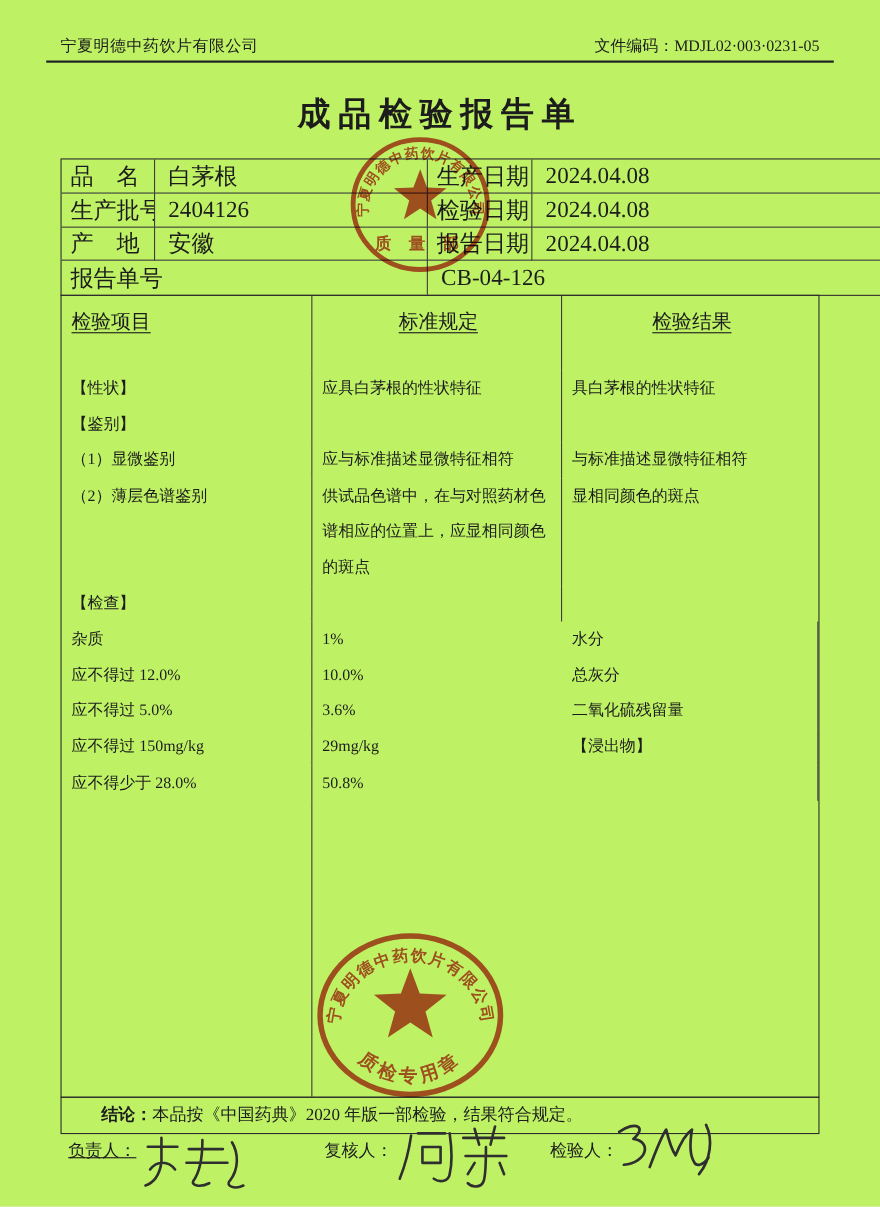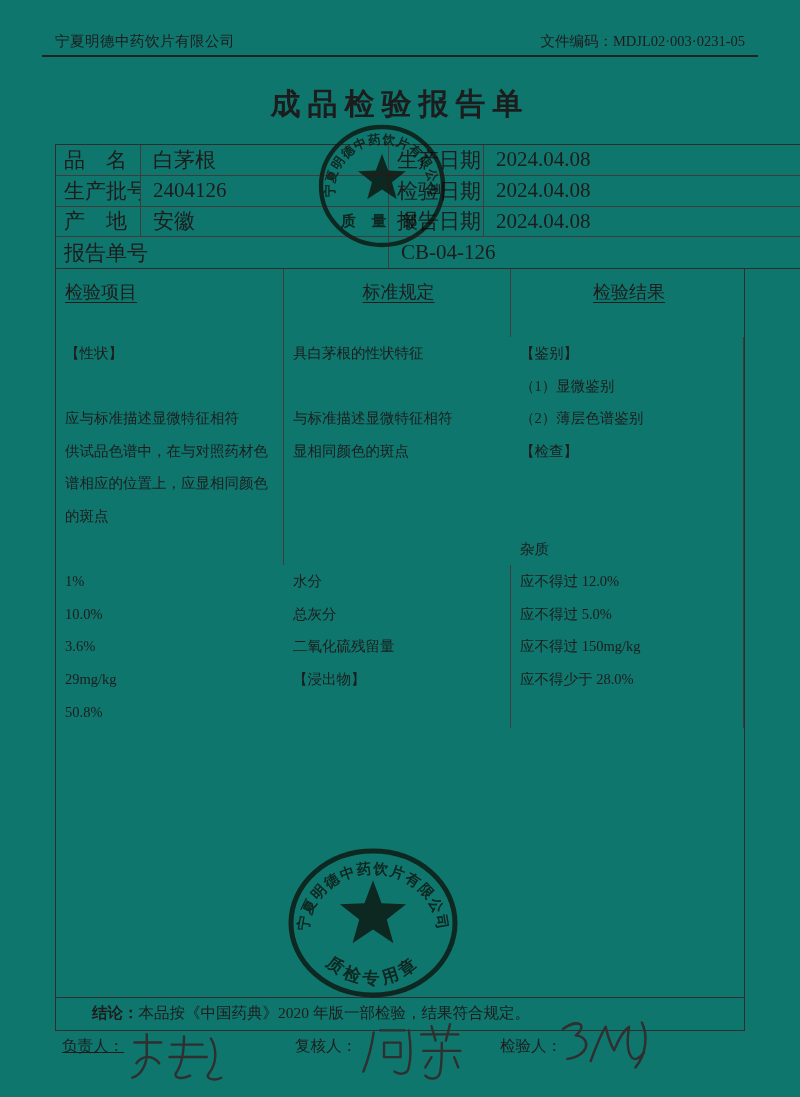--- a/index.html
+++ b/index.html
@@ -1,17 +1,17 @@
 <!DOCTYPE html>
 <html><head>
 <meta charset="utf-8">
 <style>
   html,body{margin:0;padding:0;background:#e8e8e8;}
   .page{
-    position:relative;width:800px;height:1097px;background:#0f766e;
+    position:relative;width:800px;height:1097px;background:#bef264;
     font-family:"Liberation Serif","DejaVu Serif",serif;color:#1c1c1c;
     overflow:hidden;margin:0 auto;
   }
   
   .hdr-left{position:absolute;left:55px;top:32px;font-size:14.5px;letter-spacing:.5px;}
   .hdr-right{position:absolute;right:55px;top:32px;font-size:14.5px;}
   .hdr-rule{position:absolute;left:42px;right:42px;top:55px;height:2.2px;background:#222;}
   
   .title{position:absolute;left:0;right:0;top:84px;text-align:center;
     font-size:30px;font-weight:bold;letter-spacing:7px;}
@@ -82,20 +82,21 @@
 
     <div class="merge12 lastrow">报告单号</div>
     <div class="merge34 lastrow val">CB-04-126</div>
   </div>
 
   <div class="insp" id="insp-grid">
     <div class="cell b1 hcell"><span>检验项目</span></div>
     <div class="cell b1 hcell hc"><span>标准规定</span></div>
     <div class="cell hcell hc"><span>检验结果</span></div>
   <div class="cell b1">【性状】</div>
+      <div class="cell b1">应具白茅根的性状特征</div>
       <div class="cell">具白茅根的性状特征</div>
       <div class="cell b1">【鉴别】</div>
       <div class="cell b1"></div>
       <div class="cell"></div>
       <div class="cell b1">（1）显微鉴别</div>
       <div class="cell b1">应与标准描述显微特征相符</div>
       <div class="cell">与标准描述显微特征相符</div>
       <div class="cell b1">（2）薄层色谱鉴别</div>
       <div class="cell b1">供试品色谱中，在与对照药材色谱相应的位置上，应显相同颜色的斑点</div>
       <div class="cell">显相同颜色的斑点</div>

